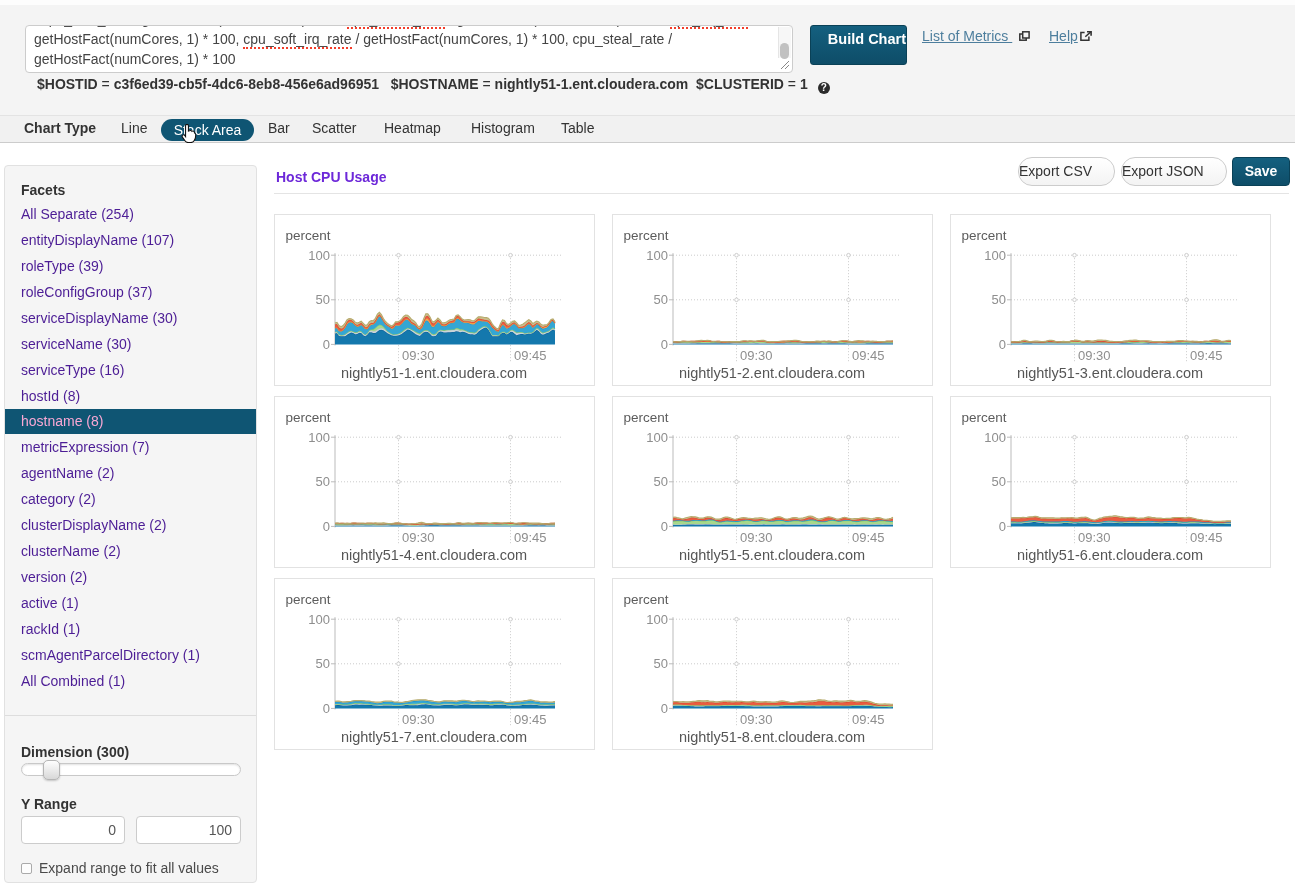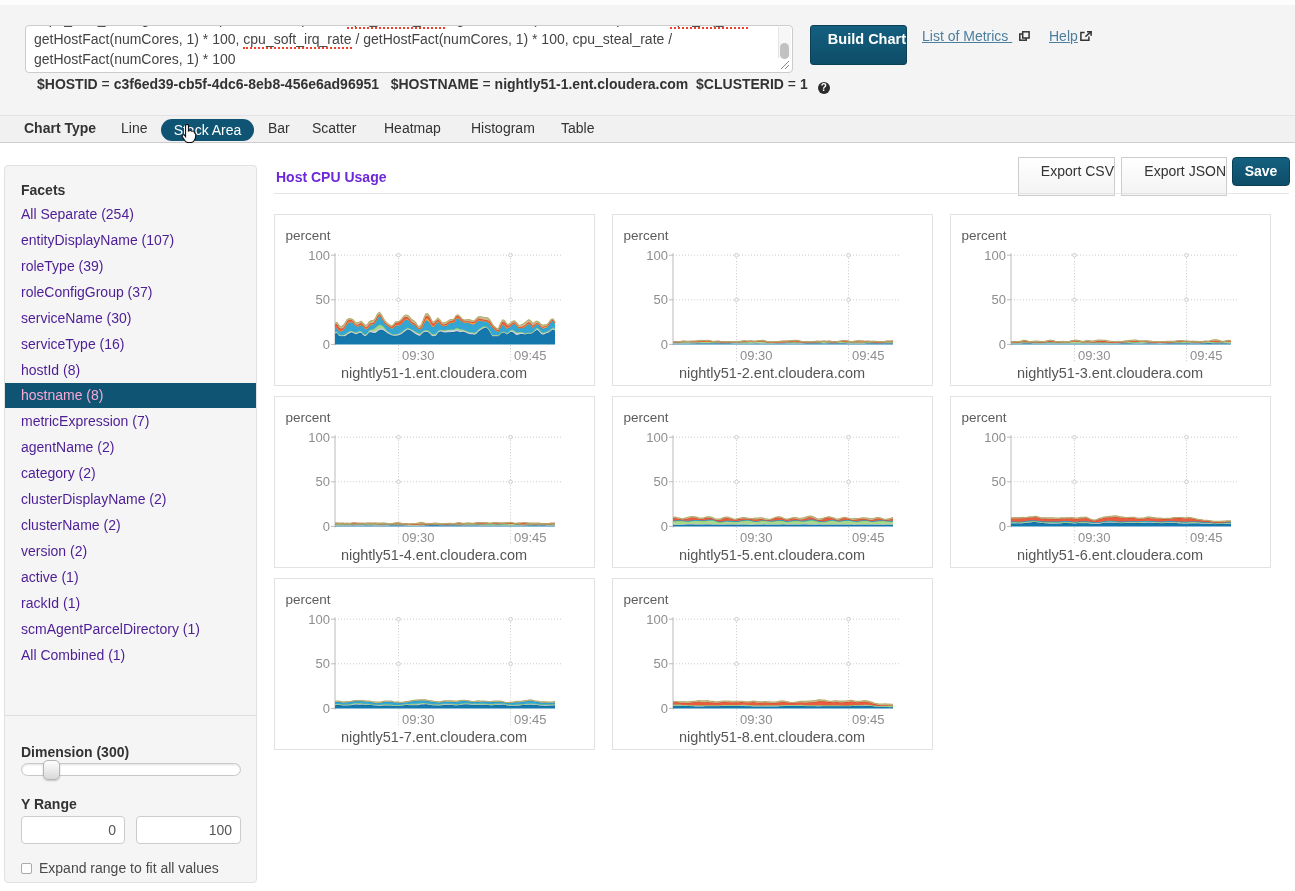--- a/index.html
+++ b/index.html
@@ -24,21 +24,21 @@
 #facetlist li { height:26px; line-height:26px; padding-left:16px; font-size:14px; color:#4c1d95; }
 #facetlist li.sel { background:#0f5573; color:#f9a8d4; height:25px; line-height:25px; }
 #sbdivider { position:absolute; left:0; top:549px; width:100%; border-top:1px solid #ddd; }
 #slider { position:absolute; left:16px; top:597px; width:220px; height:13px; background:#fff; border:1px solid #c8c8c8; border-radius:7px; box-shadow:inset 0 1px 2px rgba(0,0,0,0.12); }
 #handle { position:absolute; left:21px; top:-4px; width:17px; height:20px; background:linear-gradient(#fefefe,#d8d8d8); border:1px solid #b5b5b5; border-radius:5px; box-shadow:0 1px 2px rgba(0,0,0,0.2);}
 .yinput { position:absolute; top:650px; height:28px; background:#fff; border:1px solid #ccc; border-radius:4px; font-size:14px; color:#555; text-align:right; padding:0 8px; line-height:26px; }
 #expand { position:absolute; left:16px; top:694px; font-size:14px; color:#4a4a4a; }
 #cbox { display:inline-block; width:11px; height:11px; border:1px solid #aaa; border-radius:2px; background:#fdfdfd; vertical-align:-1px; margin-right:7px; }
 #main { position:absolute; left:274px; top:143px; width:1021px; }
 #hcu { position:absolute; left:2px; top:26px; font-size:14px; font-weight:bold; color:#6d28d9; }
-.btn { position:absolute; top:14px; height:39px; border:1px solid #ccc; border-radius:0; background:linear-gradient(#fff,#f3f3f3); font-size:14px; color:#333; text-align:right; line-height:27px; }
+.btn { position:absolute; top:14px; height:29px; border:1px solid #ccc; border-radius:14px; background:linear-gradient(#fff,#f3f3f3); font-size:14px; color:#333; text-align:left; line-height:27px; }
 #savebtn { position:absolute; top:14px; width:58px; height:29px; background:linear-gradient(#14607f,#0e4d68); border:1px solid #0a4157; border-radius:4px; color:#fff; font-weight:bold; font-size:14px; text-align:center; line-height:27px; }
 #mainrule { position:absolute; left:0; top:50px; width:1015px; border-top:1px solid #e4e4e4; }
 .card { position:absolute; width:321px; height:172px; background:#fff; border:1px solid #e2e2e2; }
 .card svg { display:block; }
 </style></head><body>
 <div id="top">
     <div id="topwhite"></div>
   </div>
 <div id="ta">
     <div class="txt"><span>, cpu_nice_rate / getHostFact(numCores, 1) * 100,</span><span class="misspell">cpu_iowait_rate</span><span> / getHostFact(numCores, 1) * 100,  </span><span class="misspell">cpu_irq_rate</span><span> /</span>
@@ -76,20 +76,21 @@
 <path d="M128 40c0-22 18-40 40-40s40 18 40 40v148l16-2c11-12 27-18 43-16 17 2 31 12 39 26 7-5 16-8 25-8 26 0 47 21 47 47v9c19 5 33 22 33 43v32c0 64-23 111-44 140-11 16-34 53-100 53h-59c-37 0-71-18-92-47l-77-109c-13-18-9-43 9-56s43-9 56 9l24 34V40z" fill="#fff" stroke="#111" stroke-width="30"></path>
     </svg>
   </div>
 <div id="sidebar">
     <div class="hd" style="top:16px">Facets</div>
     <ul id="facetlist">
       <li>All Separate (254)</li>
       <li>entityDisplayName (107)</li>
       <li>roleType (39)</li>
       <li>roleConfigGroup (37)</li>
+      <li>serviceDisplayName (30)</li>
       <li>serviceName (30)</li>
       <li>serviceType (16)</li>
       <li>hostId (8)</li>
       <li class="sel">hostname (8)</li>
       <li>metricExpression (7)</li>
       <li>agentName (2)</li>
       <li>category (2)</li>
       <li>clusterDisplayName (2)</li>
       <li>clusterName (2)</li>
       <li>version (2)</li>

